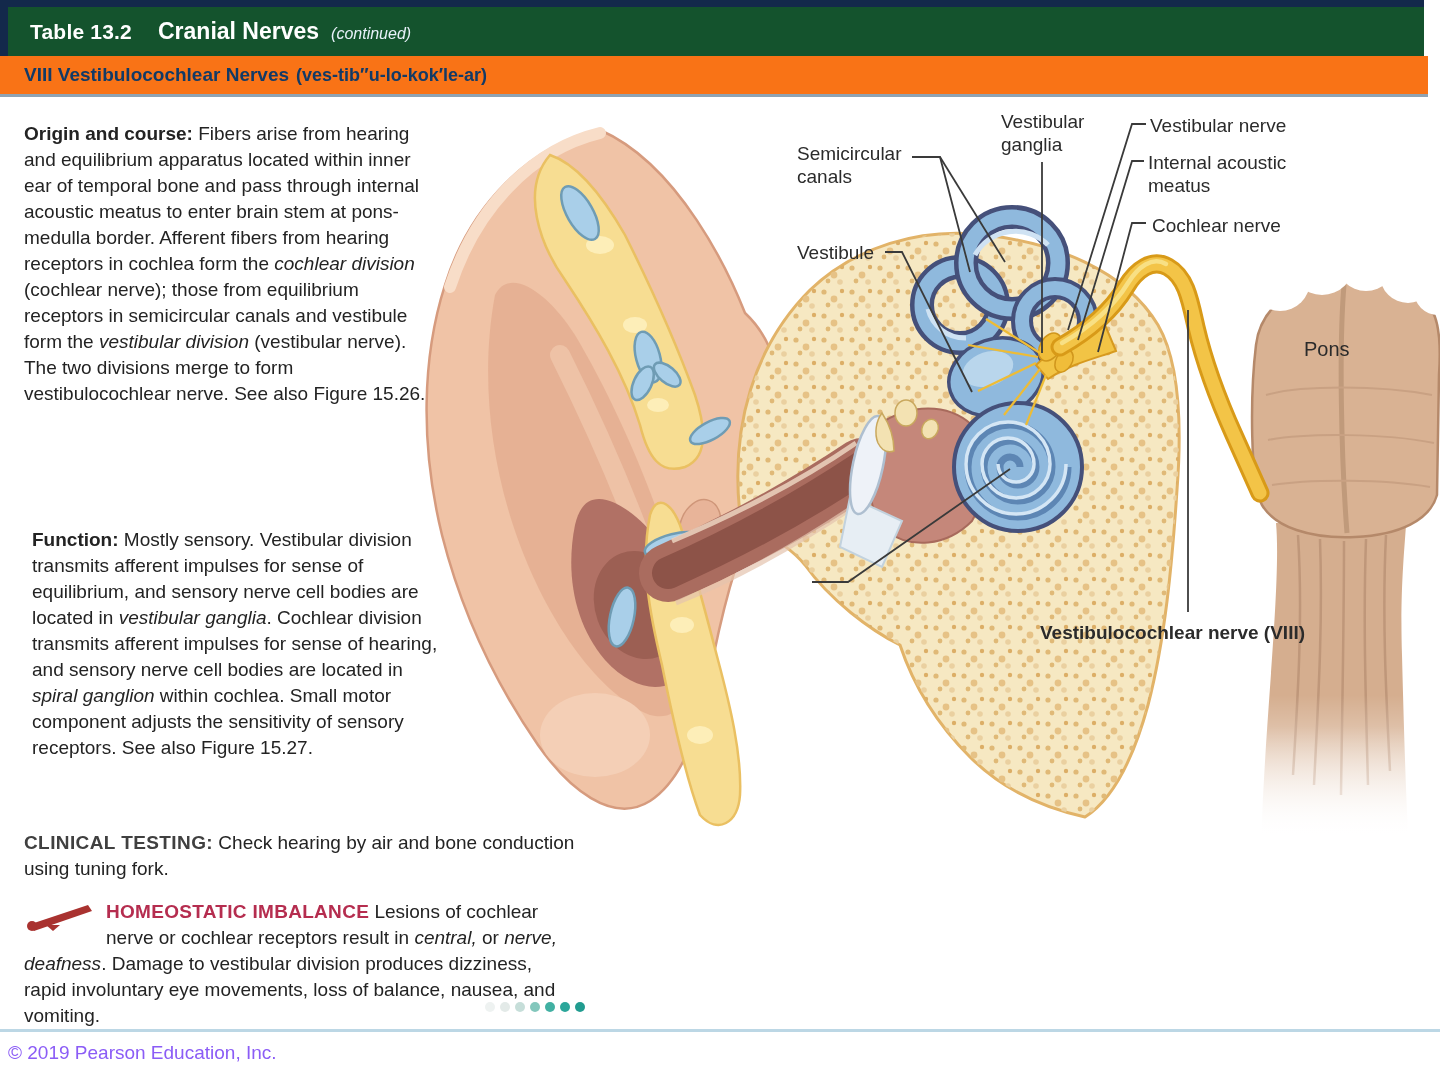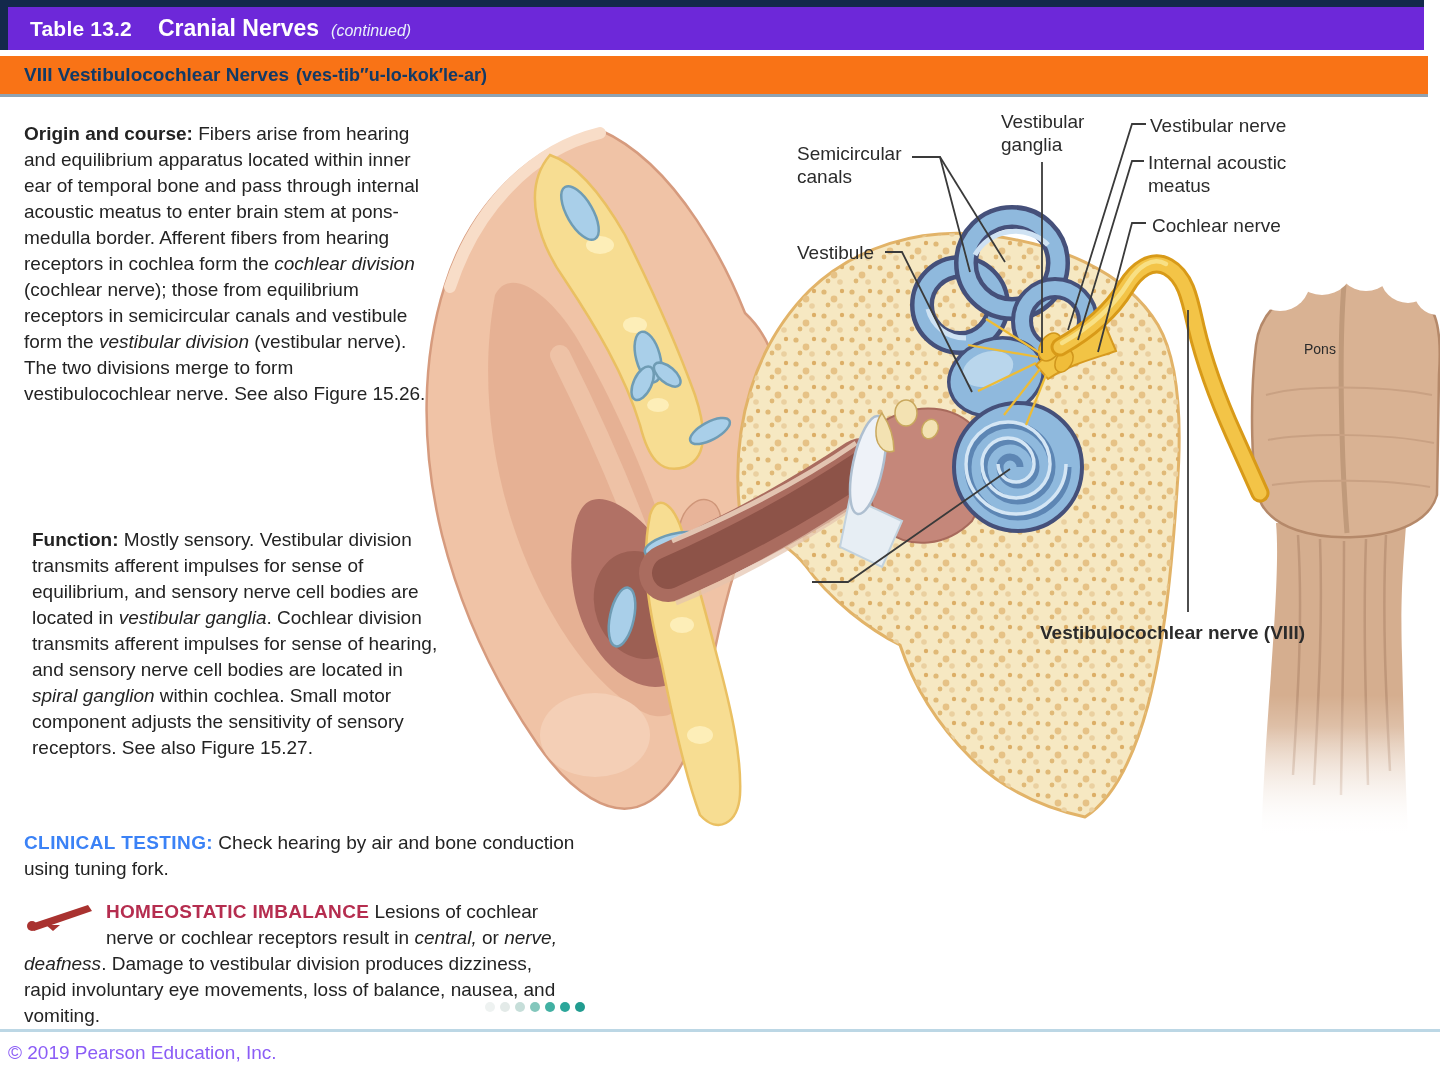--- a/index.html
+++ b/index.html
@@ -1,51 +1,51 @@
 <!DOCTYPE html>
 <html><head>
 <meta charset="utf-8">
 <style>
   html,body{margin:0;padding:0;background:#ffffff;}
   .page{position:relative;width:1440px;height:1082px;background:#ffffff;overflow:hidden;
         font-family:"Liberation Sans",sans-serif;color:#222;}
   
   .top-strip{position:absolute;left:0;top:0;width:1424px;height:7px;background:#13294b;}
-  .hdr-bar{position:absolute;left:0;top:7px;width:1416px;height:43px;background:#6d28d9;
+  .hdr-bar{position:absolute;left:0;top:7px;width:1416px;height:49px;background:#14532d;
            border-left:8px solid #13294b;display:flex;align-items:center;}
   .hdr-bar .tbl{color:#fff;font-weight:bold;font-size:21px;margin-left:22px;letter-spacing:.2px;}
   .hdr-bar .ttl{color:#fff;font-weight:bold;font-size:23px;margin-left:26px;}
   .hdr-bar .cont{color:#e8f1fa;font-style:italic;font-size:16px;margin-left:12px;margin-top:4px;}
   .hdr-band{position:absolute;left:0;top:56px;width:1428px;height:38px;background:#f97316;
             border-bottom:3px solid #8fa3b3;display:flex;align-items:center;color:#123a66;}
   .hdr-band .nname{font-weight:bold;font-size:19px;margin-left:24px;}
   .hdr-band .pron{font-weight:bold;font-size:18px;margin-left:7px;}
   
   .para{position:absolute;font-size:19px;line-height:26px;color:#232323;}
   .para .lead{font-weight:bold;}
   .para .it{font-style:italic;}
   #p-origin{left:24px;top:102px;width:416px;}
   #p-function{left:32px;top:508px;width:420px;}
   #p-clinical{left:24px;top:811px;width:560px;}
-  #p-clinical .lead{color:#3b82f6;letter-spacing:.4px;}
+  #p-clinical .lead{color:#404040;letter-spacing:.4px;}
   #p-homeo{left:24px;top:880px;width:548px;}
   #p-homeo .lead{color:#b52d4f;letter-spacing:.3px;}
   .hi-icon{float:left;width:82px;height:30px;margin-top:2px;}
   
   .figure{position:absolute;left:400px;top:95px;width:1040px;height:745px;}
   .figure svg{position:absolute;left:0;top:0;z-index:1;}
   .fig-label{position:absolute;z-index:2;font-size:19px;line-height:23px;color:#2b2b2b;
              white-space:pre-line;}
   #lb-semicanals{left:397px;top:47px;}
   #lb-vestibule{left:397px;top:146px;}
   #lb-ganglia{left:601px;top:15px;}
   #lb-vnerve{left:750px;top:19px;}
   #lb-iam{left:748px;top:56px;}
   #lb-cnerve{left:752px;top:119px;}
-  #lb-pons{left:904px;top:243px;font-size:14px;}
+  #lb-pons{left:904px;top:243px;font-size:20px;}
   #lb-cochlea{left:350px;top:473px;}
   #lb-vcn{left:640px;top:526px;font-weight:bold;}
   
   .dots{position:absolute;left:485px;top:1002px;display:flex;gap:3px;}
   .dot{width:10px;height:10px;border-radius:50%;display:inline-block;margin-right:2px;}
   .divider{position:absolute;left:0;top:1029px;width:1440px;height:3px;background:#bcd7e5;}
   .copyright{position:absolute;left:8px;top:1042px;font-size:19px;color:#8b5cf6;}
 </style>
 </head>
 <body>

